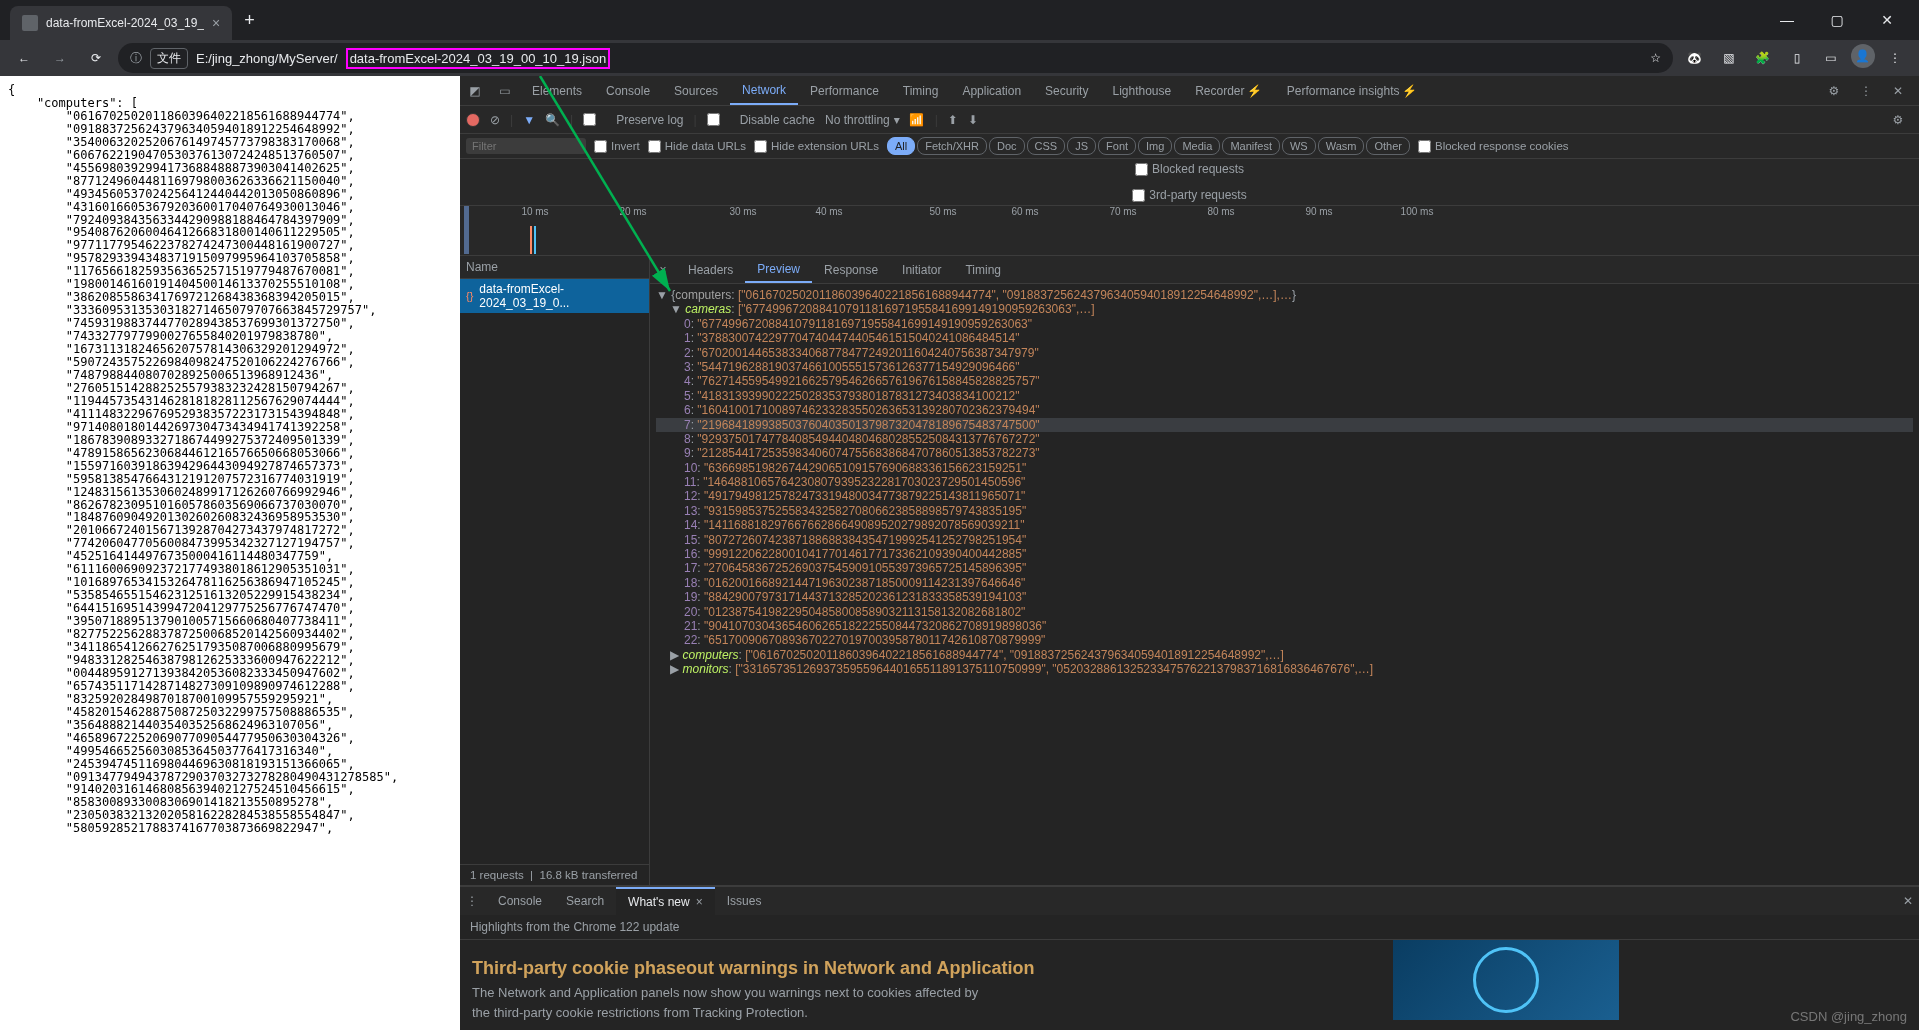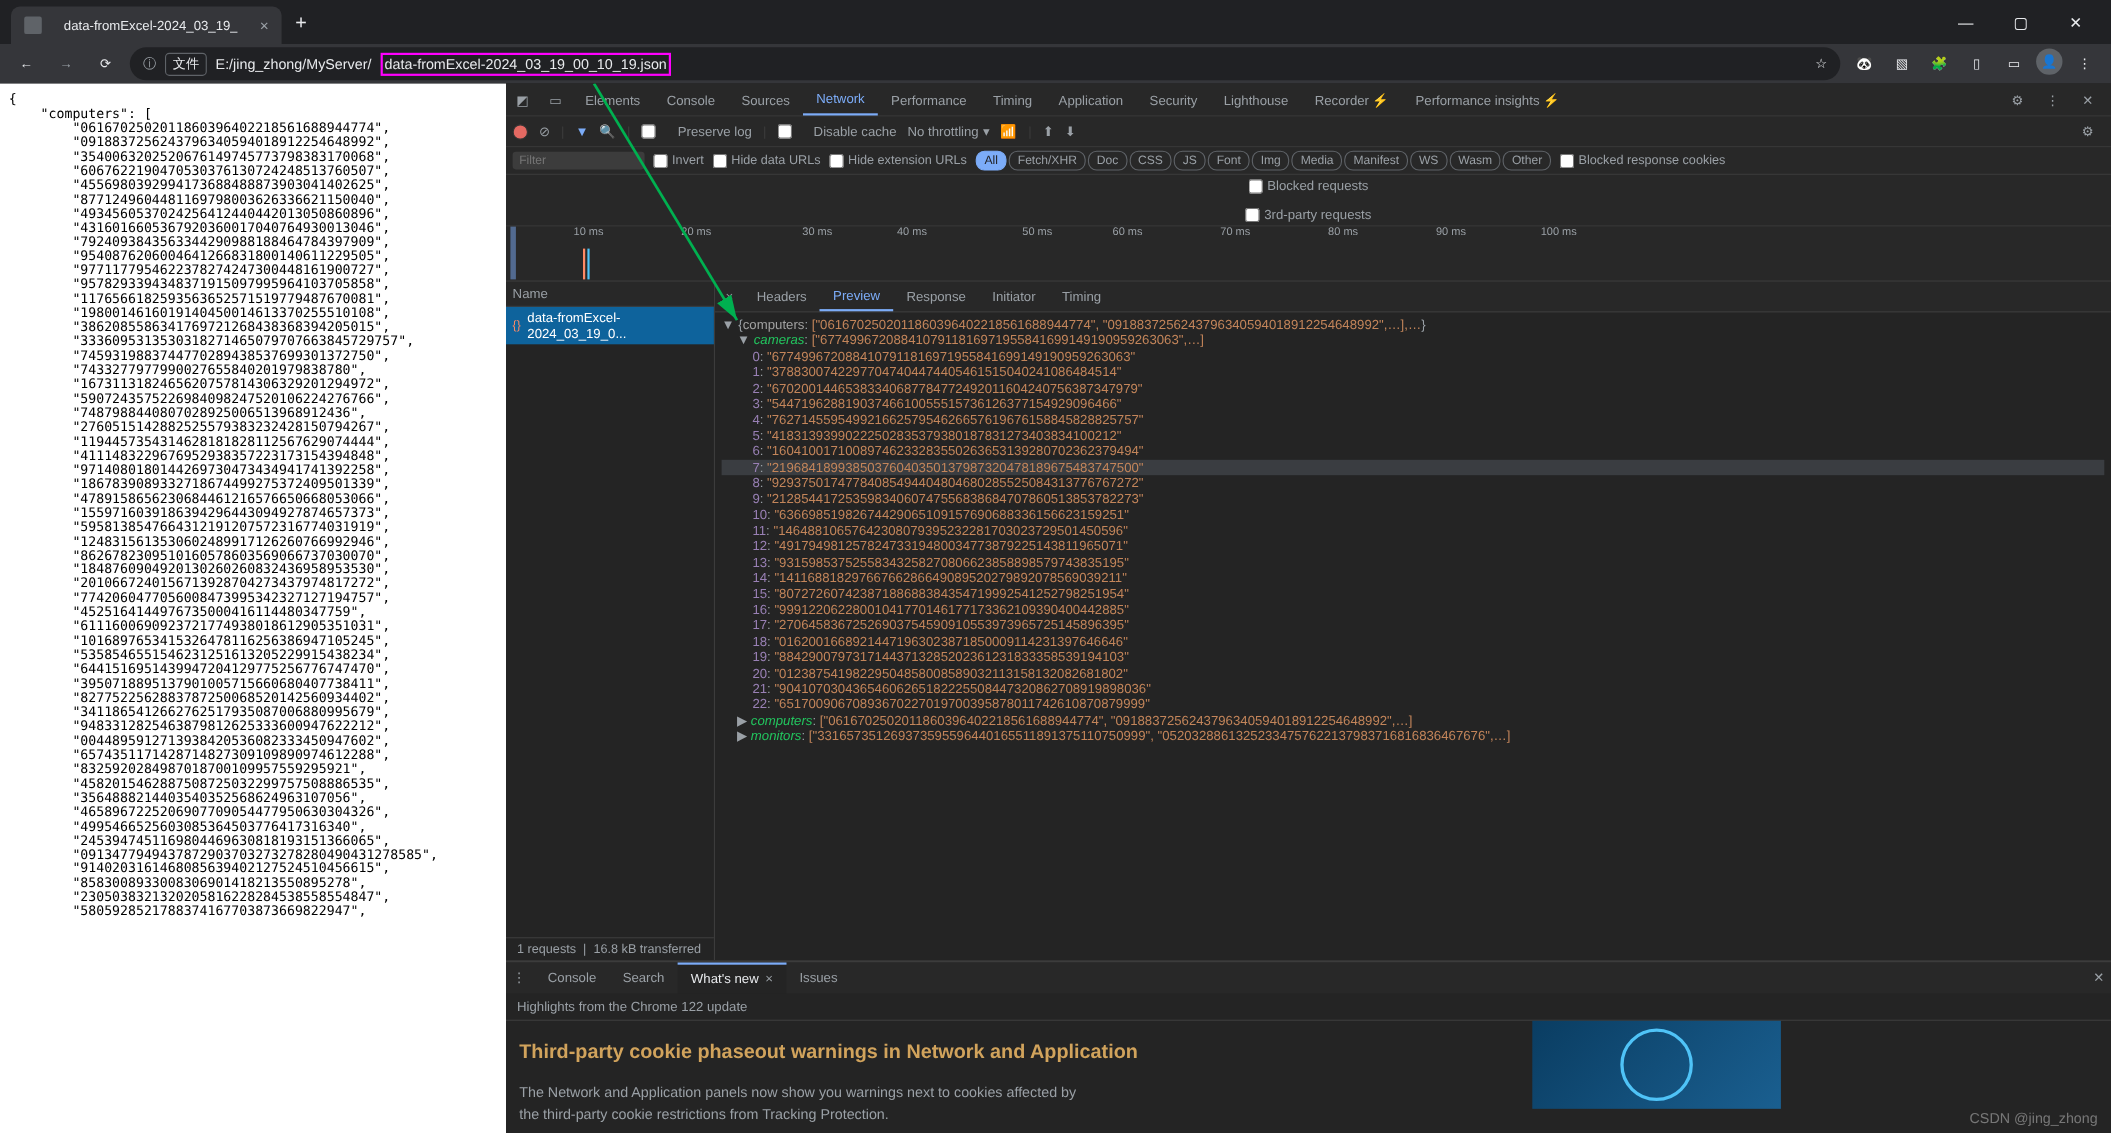--- a/index.html
+++ b/index.html
@@ -1,21 +1,21 @@
 <!DOCTYPE html>
 <html><head>
 <meta charset="utf-8">
 <style>
 * { margin: 0; padding: 0; box-sizing: border-box; font-family: 'Segoe UI', Arial, sans-serif; }
 body { background: #202124; color: #e8eaed; font-size: 12px; overflow: hidden; width: 1919px; height: 1030px; }
 
 
 .title-bar { background: #202124; height: 40px; display: flex; align-items: center; }
 .tab-container { display: flex; align-items: center; height: 100%; margin-left: 10px; }
-.browser-tab { background: #35363a; display: flex; align-items: center; padding: 0 12px; height: 34px; border-radius: 8px 8px 0 0; margin-top: 6px; min-width: 200px; gap: 20px; }
+.browser-tab { background: #35363a; display: flex; align-items: center; padding: 0 12px; height: 34px; border-radius: 8px 8px 0 0; margin-top: 6px; min-width: 200px; gap: 8px; }
 .tab-icon { width: 16px; height: 16px; background: #5f6368; border-radius: 2px; }
 .tab-title { color: #e8eaed; font-size: 12px; flex: 1; white-space: nowrap; overflow: hidden; }
 .tab-close { color: #9aa0a6; font-size: 14px; cursor: pointer; }
 .new-tab { color: #e8eaed; font-size: 18px; margin-left: 12px; cursor: pointer; }
 .window-controls { margin-left: auto; display: flex; gap: 6px; padding-right: 10px; }
 .win-ctrl { width: 44px; height: 30px; display: flex; align-items: center; justify-content: center; color: #e8eaed; cursor: pointer; font-size: 14px; }
 
 
 .address-bar-row { background: #35363a; height: 36px; display: flex; align-items: center; padding: 0 10px; gap: 8px; }
 .nav-btn { width: 28px; height: 28px; display: flex; align-items: center; justify-content: center; color: #9aa0a6; cursor: pointer; border-radius: 50%; }
@@ -82,36 +82,36 @@
 
 .preview-pane { flex: 1; display: flex; flex-direction: column; overflow: hidden; }
 .preview-tabs-row { background: #282828; display: flex; align-items: center; height: 28px; border-bottom: 1px solid #3c3c3c; }
 .prev-close { width: 26px; text-align: center; color: #9aa0a6; cursor: pointer; }
 .prev-tab { padding: 0 12px; height: 100%; display: flex; align-items: center; color: #9aa0a6; cursor: pointer; font-size: 12px; }
 .prev-tab.active { color: #7cacf8; border-bottom: 2px solid #7cacf8; }
 .preview-body { flex: 1; padding: 4px 6px; font-family: Consolas, monospace; font-size: 12px; overflow: auto; line-height: 1.2; }
 .json-line { white-space: nowrap; }
 .tree-caret { color: #9aa0a6; cursor: pointer; }
 .json-key { color: #a1a1a1; }
-.json-key-purple { color: #22c55e; font-style: italic; }
+.json-key-purple { color: #bef264; font-style: italic; }
 .json-idx { color: #9980b5; }
 .json-str { color: #c3855a; }
 .json-punct { color: #9aa0a6; }
 .json-line.highlighted { background: #3a3d41; }
 
 
 .drawer { background: #242424; border-top: 2px solid #3c3c3c; }
 .drawer-tabs { display: flex; align-items: center; height: 28px; background: #282828; padding: 0 6px; gap: 0; }
 .drawer-menu { color: #9aa0a6; margin-right: 8px; cursor: pointer; }
 .drawer-tab { padding: 0 12px; height: 100%; display: flex; align-items: center; color: #9aa0a6; cursor: pointer; font-size: 12px; gap: 6px; }
 .drawer-tab.active { background: #242424; border-top: 2px solid #7cacf8; color: #e8eaed; }
 .drawer-close { margin-left: auto; color: #9aa0a6; cursor: pointer; }
 .drawer-sub { padding: 5px 10px; font-size: 12px; color: #9aa0a6; border-bottom: 1px solid #3c3c3c; }
 .drawer-content { padding: 18px 12px 8px; position: relative; min-height: 85px; }
-.drawer-title { font-size: 18px; font-weight: 600; color: #d1a35c; margin-bottom: 16px; }
+.drawer-title { font-size: 18px; font-weight: 600; color: #d1a35c; margin-bottom: 4px; }
 .drawer-text { font-size: 13px; color: #9aa0a6; max-width: 520px; line-height: 1.5; }
 .drawer-image { position: absolute; right: 300px; top: 0; width: 226px; height: 80px; background: linear-gradient(135deg, #0a3d62, #1a5f90); display:flex; align-items:center; justify-content:center; }
 .drawer-image::after { content:''; width:60px; height:60px; border:3px solid #4fc3f7; border-radius:50%; position:relative; }
 
 
 .arrow-svg { position: absolute; top: 0; left: 310px; pointer-events: none; z-index: 100; }
 
 
 .watermark { position: absolute; bottom: 6px; right: 12px; color: rgba(200,200,200,0.5); font-size: 13px; z-index: 50; }
 </style>

